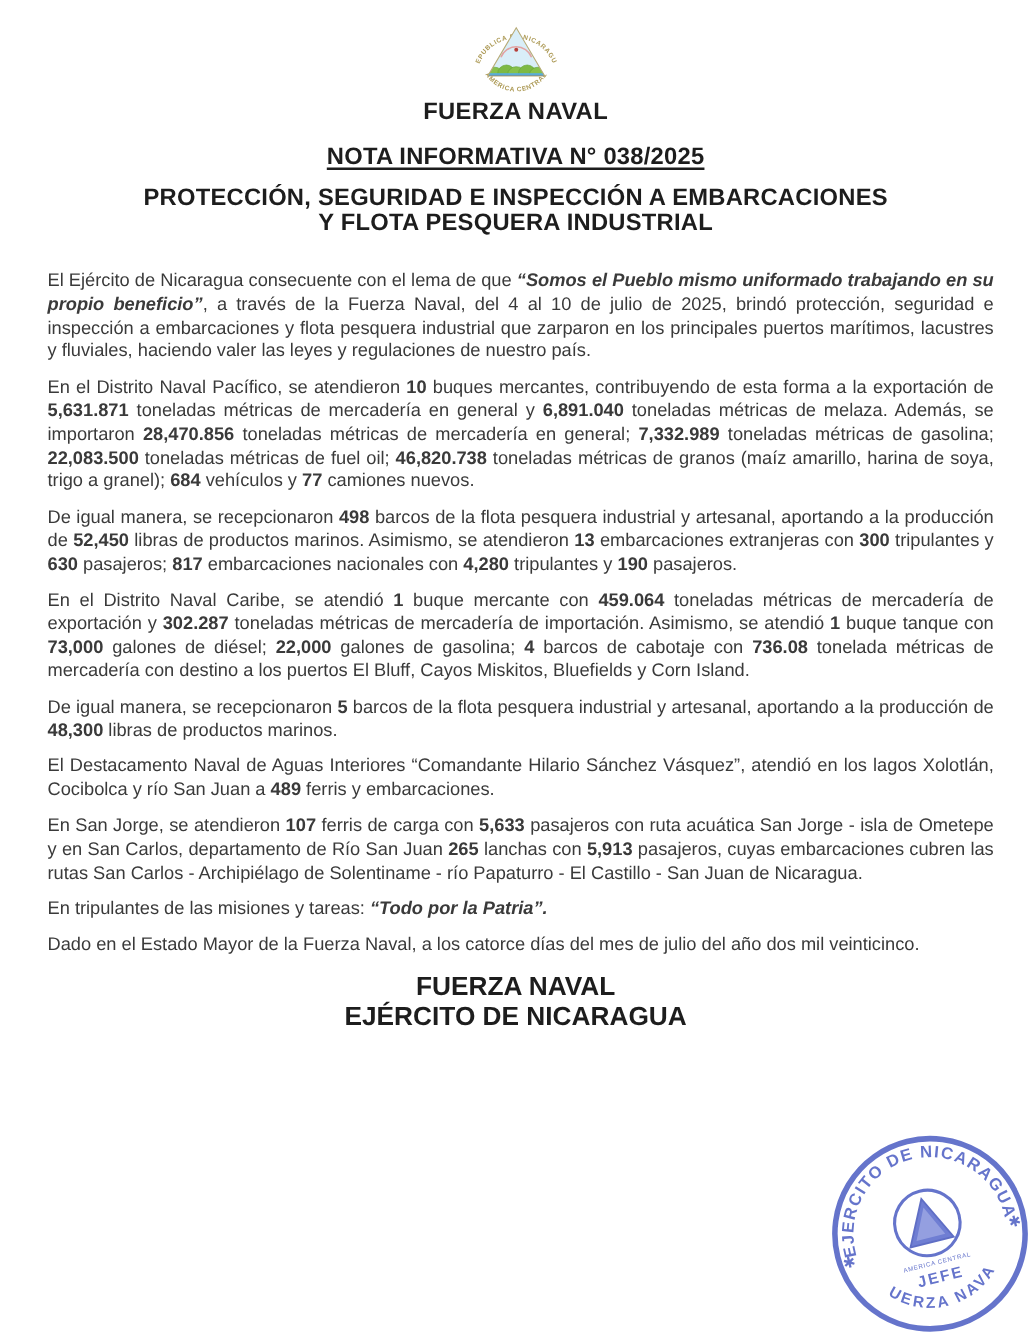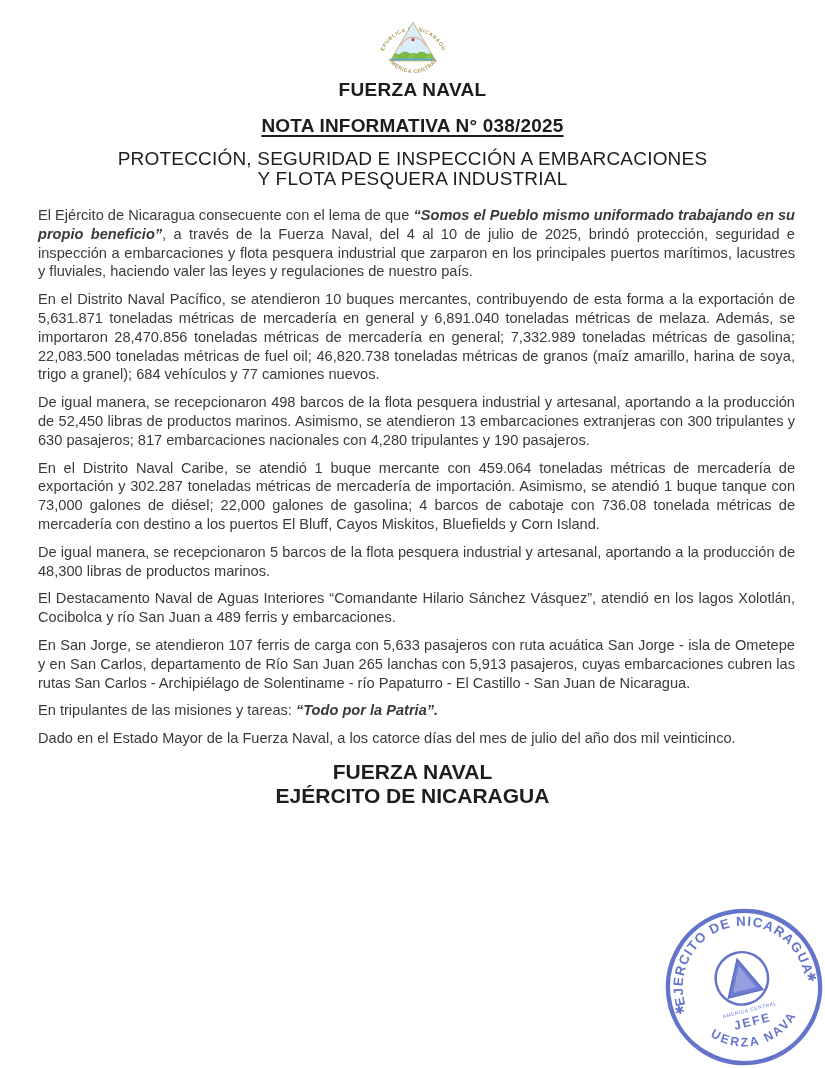--- a/index.html
+++ b/index.html
@@ -17,30 +17,30 @@
   .org-line { font-weight:bold; color:#1d1d1d; font-size:19px; line-height:20px; letter-spacing:0.3px; }
   .note-number {
     display:inline-block;
     margin-top:15px;
     font-weight:bold; color:#1d1d1d; font-size:19px;
     text-decoration:underline;
     text-decoration-thickness:2px;
     text-underline-offset:3px;
     letter-spacing:0.2px;
   }
-  .doc-title { margin-top:12px; font-weight:normal; color:#1d1d1d; font-size:19px; line-height:20px; letter-spacing:0.2px; }
+  .doc-title { margin-top:12px; font-weight:bold; color:#1d1d1d; font-size:19px; line-height:20px; letter-spacing:0.2px; }
   .body-text {
     padding:17px 30px 0 38px;
     text-align:justify;
     font-size:14.6px;
     line-height:18.8px;
     color:#3a3a3a;
   }
-  .body-text p { margin:0 0 9px 0; }
-  .b  { font-weight:normal; }
+  .body-text p { margin:10px 0 9px 0; }
+  .b  { font-weight:bold; }
   .bi { font-weight:bold; font-style:italic; }
   .footer { margin-top:12px; text-align:center; font-weight:bold; color:#1d1d1d; font-size:21px; line-height:24px; }
   .stamp {
     position:absolute;
     left:660px; top:903px;
     width:168px; height:168px;
     opacity:0.82;
     mix-blend-mode:multiply;
     pointer-events:none;
   }

